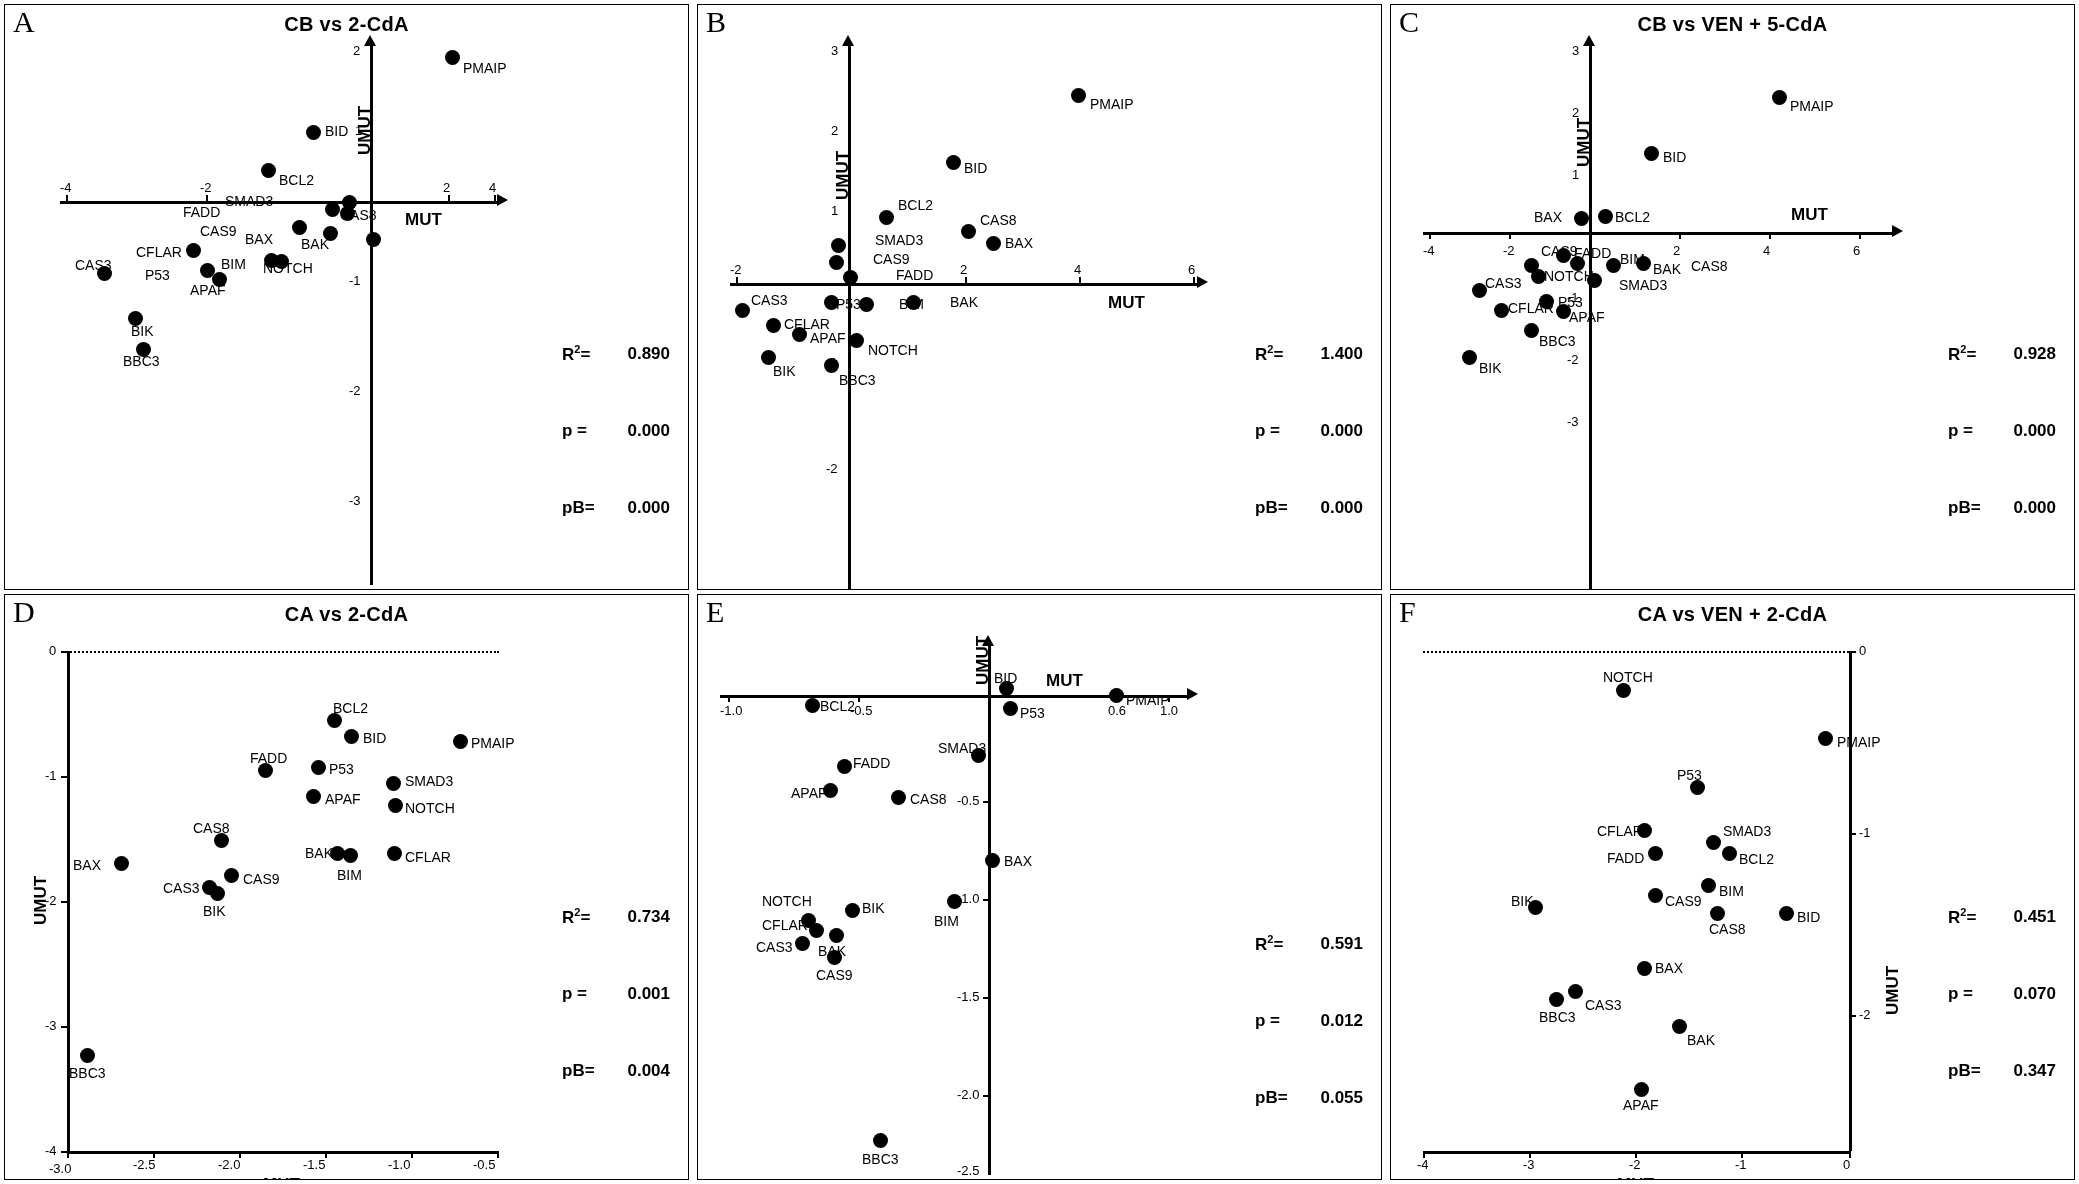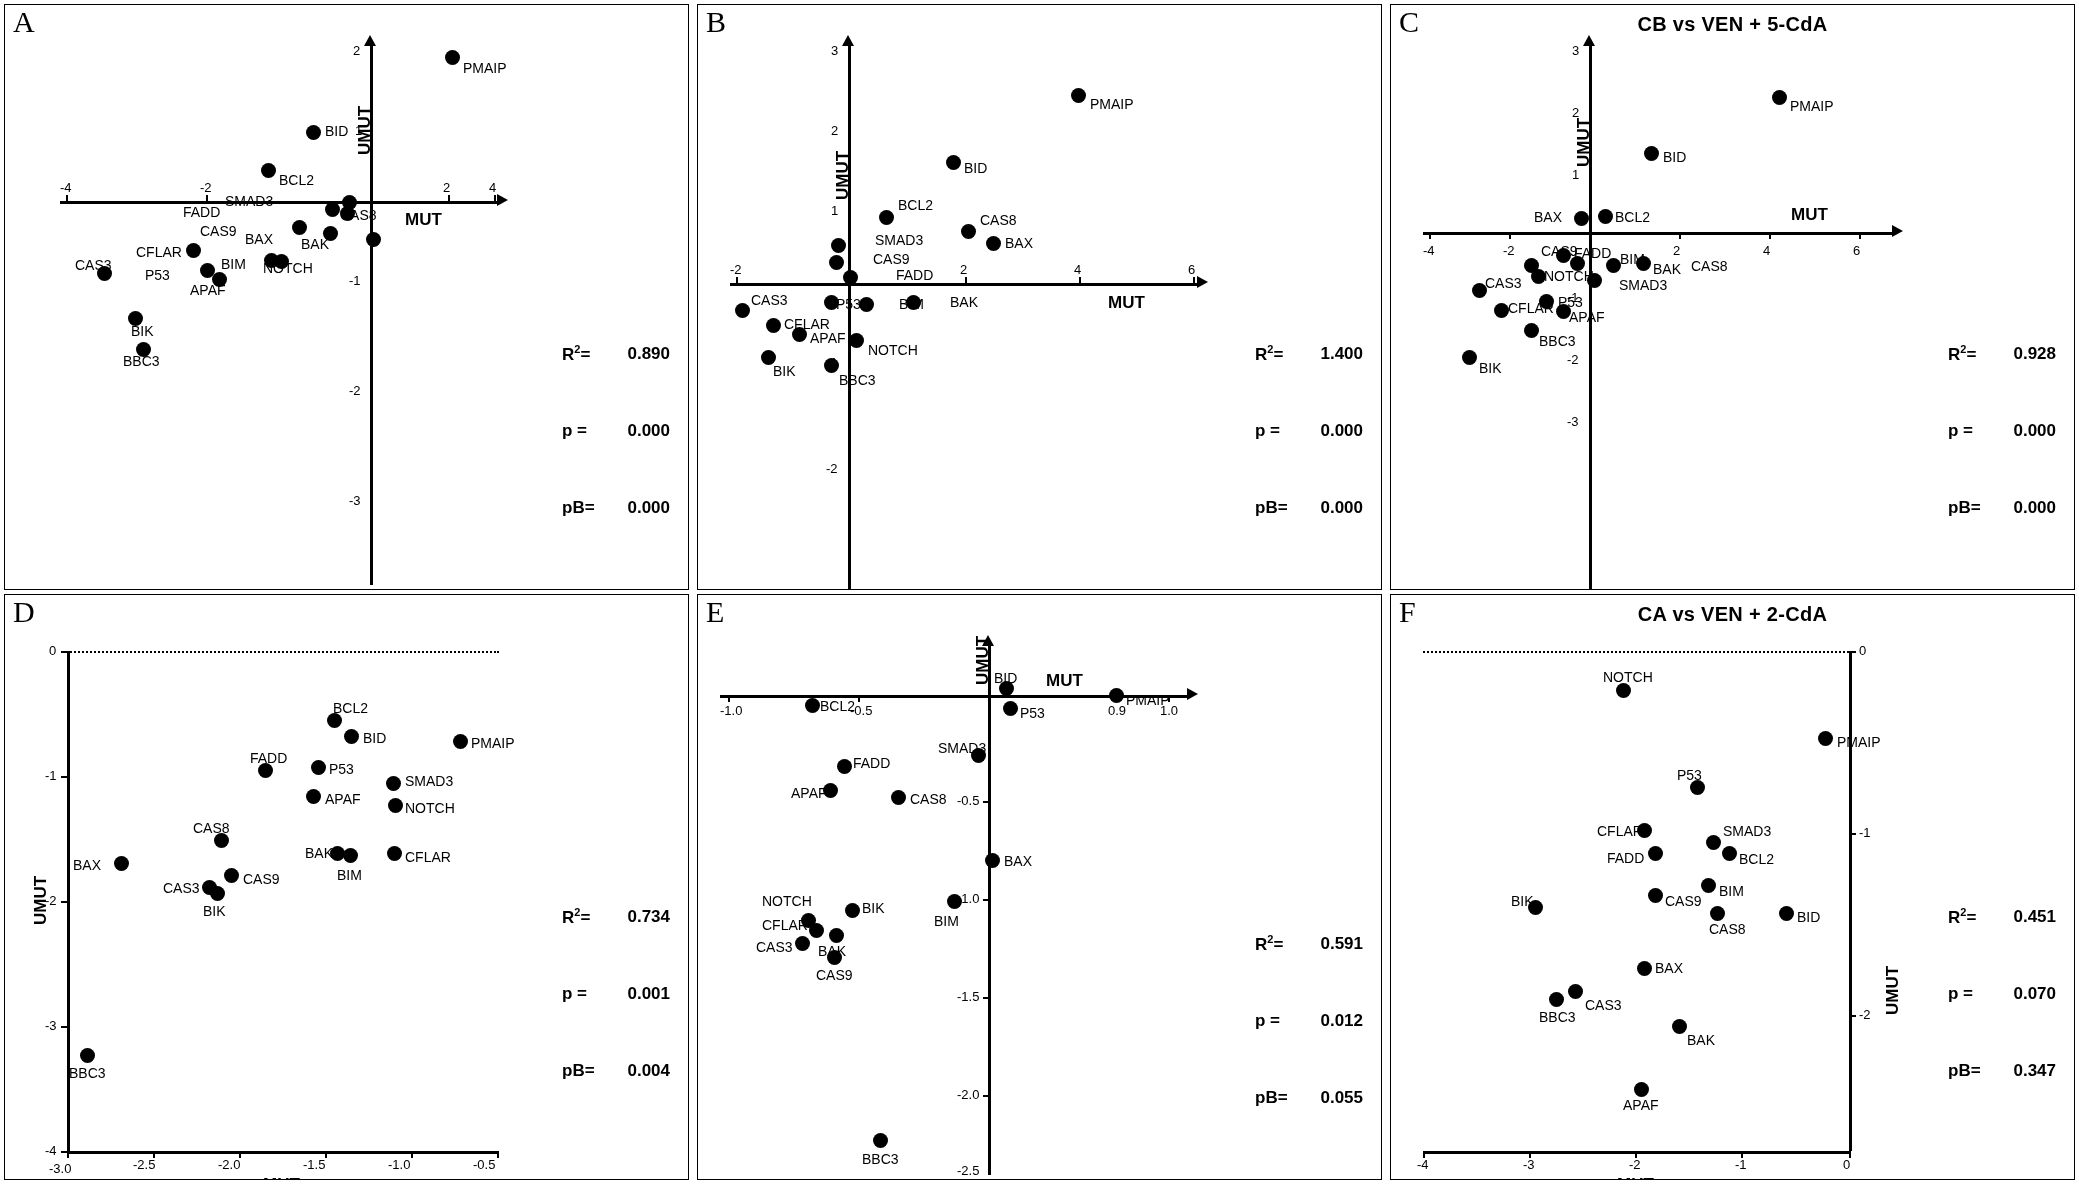--- a/index.html
+++ b/index.html
@@ -99,20 +99,21 @@
   .stats .v { width:62px; text-align:right; }
   sup { font-size:11px; }
 </style>
 </head>
 <body>
 
 <div class="figure">
 
   <div class="panel">
     <div class="panel-letter">A</div>
+    <div class="panel-title">CB vs 2-CdA</div>
     <div class="plot">
 
       <div class="axis h" style="left:55px; top:196px; width:440px;"></div>
       <div class="axis v" style="left:365px; top:40px; height:540px;"></div>
 
       <div style="position:absolute;left:492px;top:189px;width:0;height:0;border-left:11px solid #000;border-top:6px solid transparent;border-bottom:6px solid transparent;"></div>
       <div style="position:absolute;left:359px;top:30px;width:0;height:0;border-bottom:11px solid #000;border-left:6px solid transparent;border-right:6px solid transparent;"></div>
 
       <div class="ticklabel" style="left:55px; top:175px;">-4</div>
       <div class="ticklabel" style="left:195px; top:175px;">-2</div>
@@ -360,20 +361,21 @@
       <div class="stats" style="right:18px; bottom:18px;">
         <div class="row"><span class="k">R<sup>2</sup>=</span><span class="v">0.928</span></div>
         <div class="row"><span class="k">p =</span><span class="v">0.000</span></div>
         <div class="row"><span class="k">pB=</span><span class="v">0.000</span></div>
       </div>
     </div>
   </div>
 
   <div class="panel">
     <div class="panel-letter">D</div>
+    <div class="panel-title">CA vs  2-CdA</div>
     <div class="plot">
       <div class="axis v" style="left:62px; top:56px; height:500px;"></div>
       <div class="axis h" style="left:62px; top:556px; width:432px;"></div>
       <div class="dotted-line" style="left:62px; top:56px; width:432px;"></div>
 
       <div class="ticklabel" style="left:44px; top:566px;">-3.0</div>
       <div class="ticklabel" style="left:128px; top:562px;">-2.5</div>
       <div class="ticklabel" style="left:213px; top:562px;">-2.0</div>
       <div class="ticklabel" style="left:298px; top:562px;">-1.5</div>
       <div class="ticklabel" style="left:383px; top:562px;">-1.0</div>
@@ -461,21 +463,21 @@
   <div class="panel">
     <div class="panel-letter">E</div>
     <div class="plot">
       <div class="axis h" style="left:22px; top:100px; width:470px;"></div>
       <div class="axis v" style="left:290px; top:50px; height:530px;"></div>
       <div style="position:absolute;left:489px;top:93px;width:0;height:0;border-left:11px solid #000;border-top:6px solid transparent;border-bottom:6px solid transparent;"></div>
       <div style="position:absolute;left:284px;top:40px;width:0;height:0;border-bottom:11px solid #000;border-left:6px solid transparent;border-right:6px solid transparent;"></div>
 
       <div class="ticklabel" style="left:22px; top:108px;">-1.0</div>
       <div class="ticklabel" style="left:152px; top:108px;">-0.5</div>
-      <div class="ticklabel" style="left:410px; top:108px;">0.9</div>
+      <div class="ticklabel" style="left:410px; top:108px;">0.6</div>
       <div class="ticklabel" style="left:462px; top:108px;">1.0</div>
       <div class="tick v" style="left:30px; top:100px;"></div>
       <div class="tick v" style="left:160px; top:100px;"></div>
       <div class="tick v" style="left:418px; top:100px;"></div>
       <div class="tick v" style="left:470px; top:100px;"></div>
 
       <div class="ticklabel" style="left:259px; top:198px;">-0.5</div>
       <div class="ticklabel" style="left:259px; top:296px;">-1.0</div>
       <div class="ticklabel" style="left:259px; top:394px;">-1.5</div>
       <div class="ticklabel" style="left:259px; top:492px;">-2.0</div>

